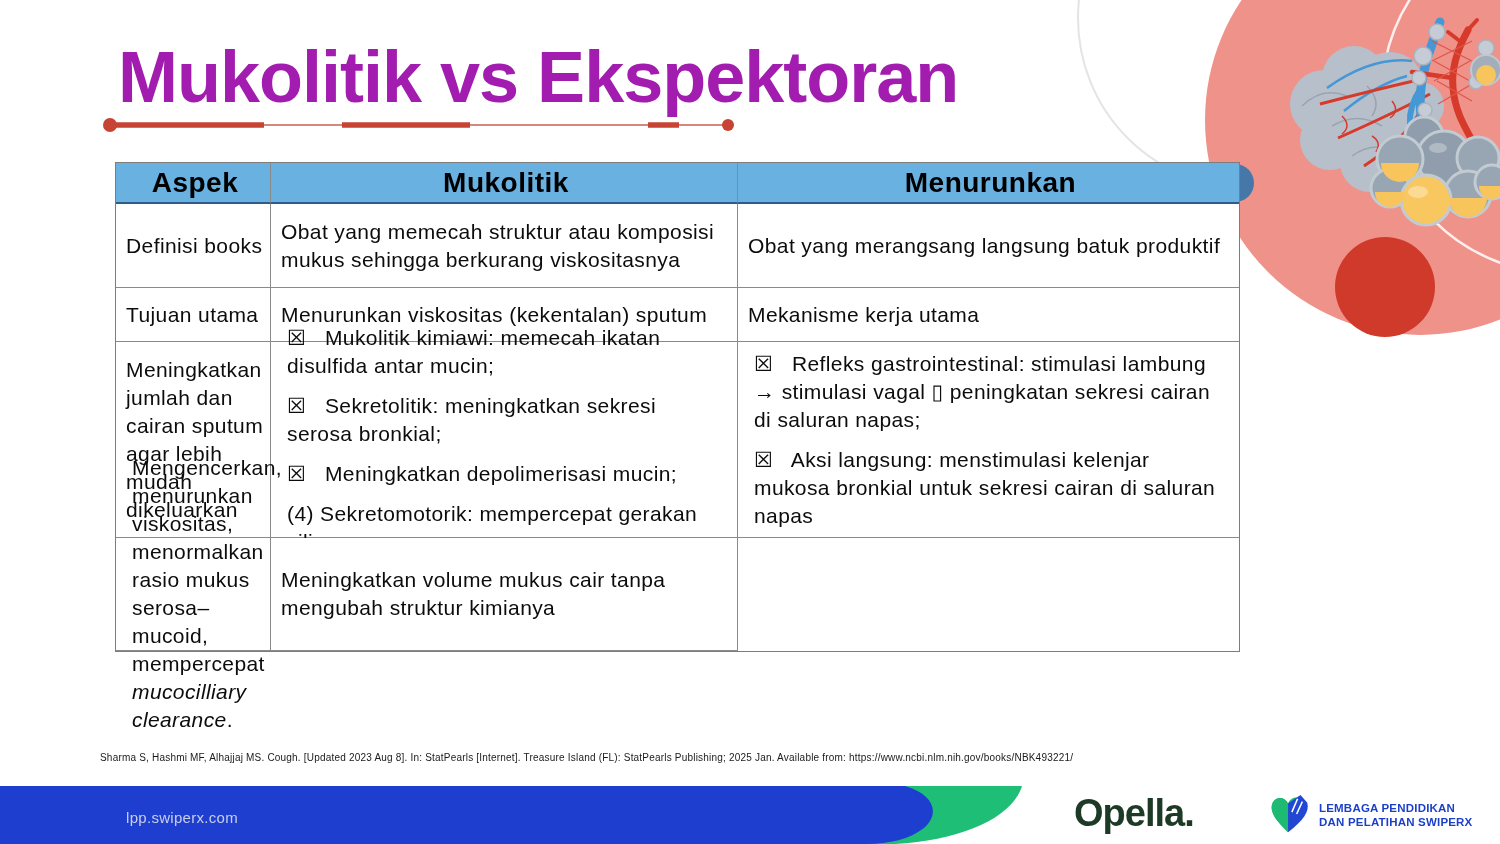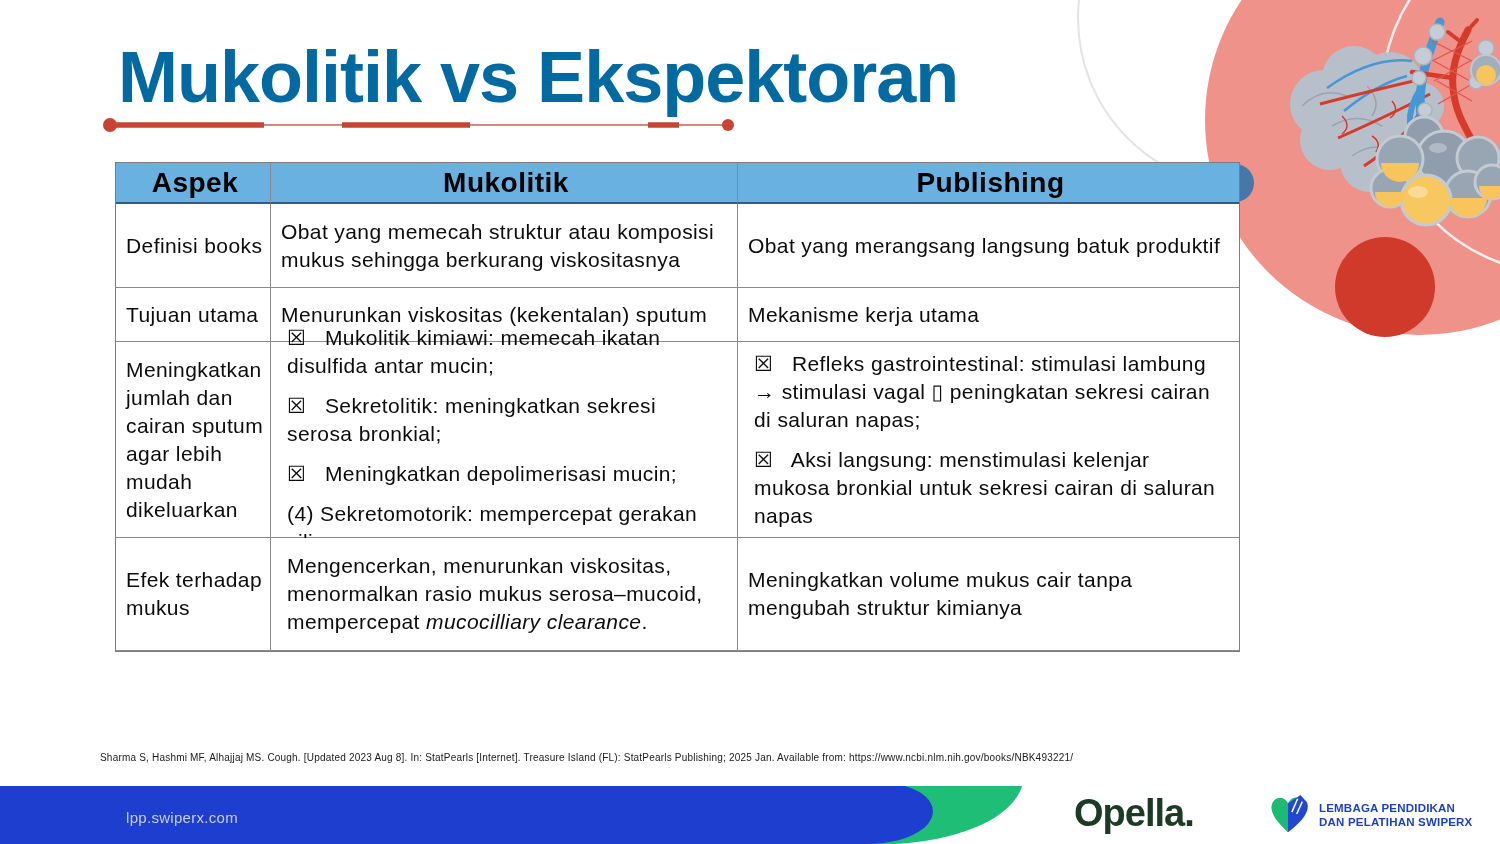--- a/index.html
+++ b/index.html
@@ -4,21 +4,21 @@
 <style>
   html,body{margin:0;padding:0;background:#fff;}
   .slide{position:relative;width:1500px;height:844px;background:#ffffff;overflow:hidden;
          font-family:"Liberation Sans", sans-serif;}
 
   
   .decor{position:absolute;left:0;top:0;width:1500px;height:844px;z-index:0;}
 
   
   .title{position:absolute;left:118px;top:36px;z-index:2;
-         font-size:72px;font-weight:700;letter-spacing:-1px;color:#0369a1;white-space:nowrap;}
+         font-size:72px;font-weight:700;letter-spacing:-1px;color:#a21caf;white-space:nowrap;}
   .underline{position:absolute;left:98px;top:114px;z-index:2;}
 
   
   .tbl{position:absolute;left:115px;top:162px;z-index:2;
        display:grid;grid-template-columns:155px 467px 501px;
        grid-template-rows:41px 84px 54px 196px 113px;
        border:1px solid #7d7d7d;box-sizing:border-box;background:transparent;}
   .cell{border-right:1px solid #8a8a8a;border-bottom:1px solid #8a8a8a;box-sizing:border-box;
         display:flex;flex-direction:column;justify-content:center;
         font-size:21px;line-height:28px;letter-spacing:.4px;color:#0c0c0c;
@@ -141,21 +141,21 @@
     <line x1="550" y1="11" x2="581" y2="11" stroke="#C74333" stroke-width="5.5"></line>
     <circle cx="12" cy="11" r="7" fill="#C74333"></circle>
     <circle cx="630" cy="11" r="6" fill="#C74333"></circle>
   </svg>
 
   <div class="hdr-cap"></div>
 
   <div class="tbl">
     <div class="cell hdr">Aspek</div>
     <div class="cell hdr">Mukolitik</div>
-    <div class="cell hdr">Publishing</div>
+    <div class="cell hdr">Menurunkan</div>
 
     <div class="cell">Definisi books</div>
     <div class="cell">Obat yang memecah struktur atau komposisi mukus sehingga berkurang viskositasnya</div>
     <div class="cell">Obat yang merangsang langsung batuk produktif</div>
 
     <div class="cell">Tujuan utama</div>
     <div class="cell">Menurunkan viskositas (kekentalan) sputum</div>
     <div class="cell">Mekanisme kerja utama</div>
 
     <div class="cell">Meningkatkan jumlah dan cairan sputum agar lebih mudah dikeluarkan</div>
@@ -163,21 +163,20 @@
       <p>☒&nbsp;&nbsp; Mukolitik kimiawi: memecah ikatan disulfida antar mucin;</p>
       <p>☒&nbsp;&nbsp; Sekretolitik: meningkatkan sekresi serosa bronkial;</p>
       <p>☒&nbsp;&nbsp; Meningkatkan depolimerisasi mucin;</p>
       <p>(4) Sekretomotorik: mempercepat gerakan silia</p>
     </div>
     <div class="cell">
       <p>☒&nbsp;&nbsp; Refleks gastrointestinal: stimulasi lambung → stimulasi vagal ▯ peningkatan sekresi cairan di saluran napas;</p>
       <p>☒&nbsp;&nbsp; Aksi langsung: menstimulasi kelenjar mukosa bronkial untuk sekresi cairan di saluran napas</p>
     </div>
 
-    <div class="cell">Efek terhadap mukus</div>
     <div class="cell">
       <p><span>Mengencerkan, menurunkan viskositas, menormalkan rasio mukus serosa–mucoid, mempercepat </span><span class="it">mucocilliary clearance</span><span>.</span></p>
     </div>
     <div class="cell">Meningkatkan volume mukus cair tanpa mengubah struktur kimianya</div>
   </div>
 
   <div class="citation">Sharma S, Hashmi MF, Alhajjaj MS. Cough. [Updated 2023 Aug 8]. In: StatPearls [Internet]. Treasure Island (FL): StatPearls Publishing; 2025 Jan. Available from: https://www.ncbi.nlm.nih.gov/books/NBK493221/</div>
 
   <div class="footer">
     <svg class="footer-shapes" width="1030" height="58" viewBox="0 0 1030 58">

